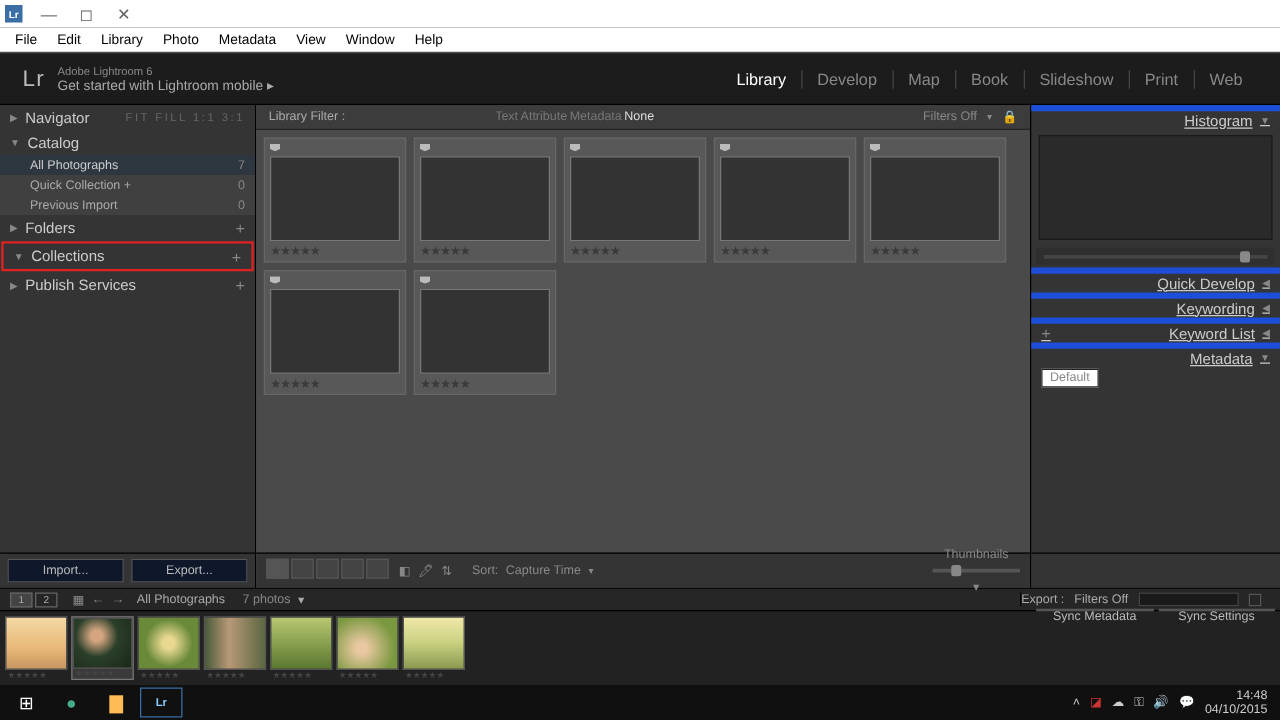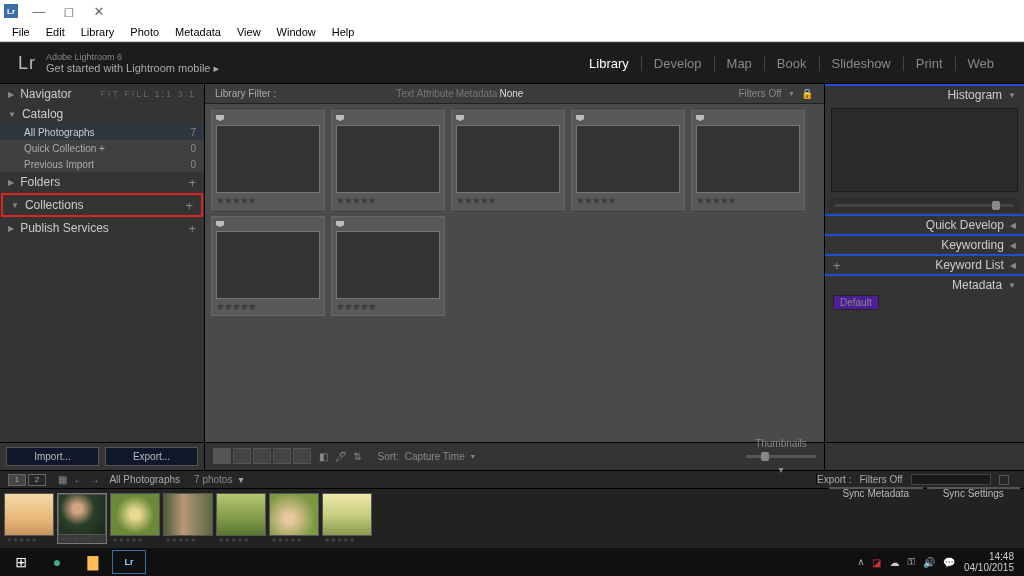--- a/index.html
+++ b/index.html
@@ -77,29 +77,29 @@
 
 .ctoolbar { height:28px; background:#343434; border-top:1px solid #000; display:flex; align-items:center; padding:0 8px; gap:6px; font-size:10px; color:#888;}
 .viewbtns span{display:inline-block; width:18px; height:16px; background:#444; border:1px solid #555; margin-right:2px;}
 .viewbtns span:first-child{background:#555;}
 .ctoolbar .sort{margin-left:10px;}
 .ctoolbar .thumbs-slider{margin-left:auto; display:flex; align-items:center; gap:6px;flex-direction:column;}
 .ctoolbar .slider{width:70px; height:3px; background:#555; position:relative;}
 .ctoolbar .slider::after{content:""; position:absolute; left:15px; top:-3px; width:8px; height:9px; background:#888; border-radius:2px;}
 
 
-.rphead { height:20px; display:flex; align-items:center; justify-content:flex-end; padding:0 8px; font-size:12px; color:#ccc; border-top:2px solid #1d4ed8;}
+.rphead { height:20px; display:flex; align-items:center; justify-content:flex-end; padding:0 8px; font-size:12px; color:#ccc; border-top:5px solid #1d4ed8;text-decoration:underline;}
 .rphead .tri{margin-left:6px; font-size:8px; color:#888;}
 .rphead .add{margin-right:auto; color:#888; font-size:13px;}
 .histogram{height:84px; background:#2a2a2a; margin:4px 6px; border:1px solid #1a1a1a;}
 .divider-slider{height:14px; background:#2f2f2f; margin:2px 4px; display:flex; align-items:center;}
 .divider-slider .bar{flex:1; height:3px; background:#444; margin:0 6px; position:relative;}
 .divider-slider .bar::after{content:""; position:absolute; right:14px; top:-3px; width:8px; height:9px; background:#888; border-radius:2px;}
 .meta-row{height:16px; display:flex; align-items:center; justify-content:flex-end; padding:0 8px; font-size:10px; color:#888;}
-.meta-row .sel{background:#4c1d95; padding:1px 6px; margin-right:auto; border:1px solid #222;}
+.meta-row .sel{background:#ffffff; padding:1px 6px; margin-right:auto; border:1px solid #222;}
 
 
 .lbtns{height:28px; background:#343434; display:flex; gap:6px; padding:4px 6px; border-top:1px solid #000;}
 .lbtns button{flex:1; background:#0f172a; border:1px solid #555; color:#bbb; font-size:10px;}
 
 
 .rbtns{height:28px; background:#343434; display:flex; gap:4px; padding:4px 4px; border-top:1px solid #000;}
 .rbtns button{flex:1; background:#3a3a3a; border:1px solid #555; color:#bbb; font-size:10px; white-space:nowrap;margin-top:40px;}
 
 

